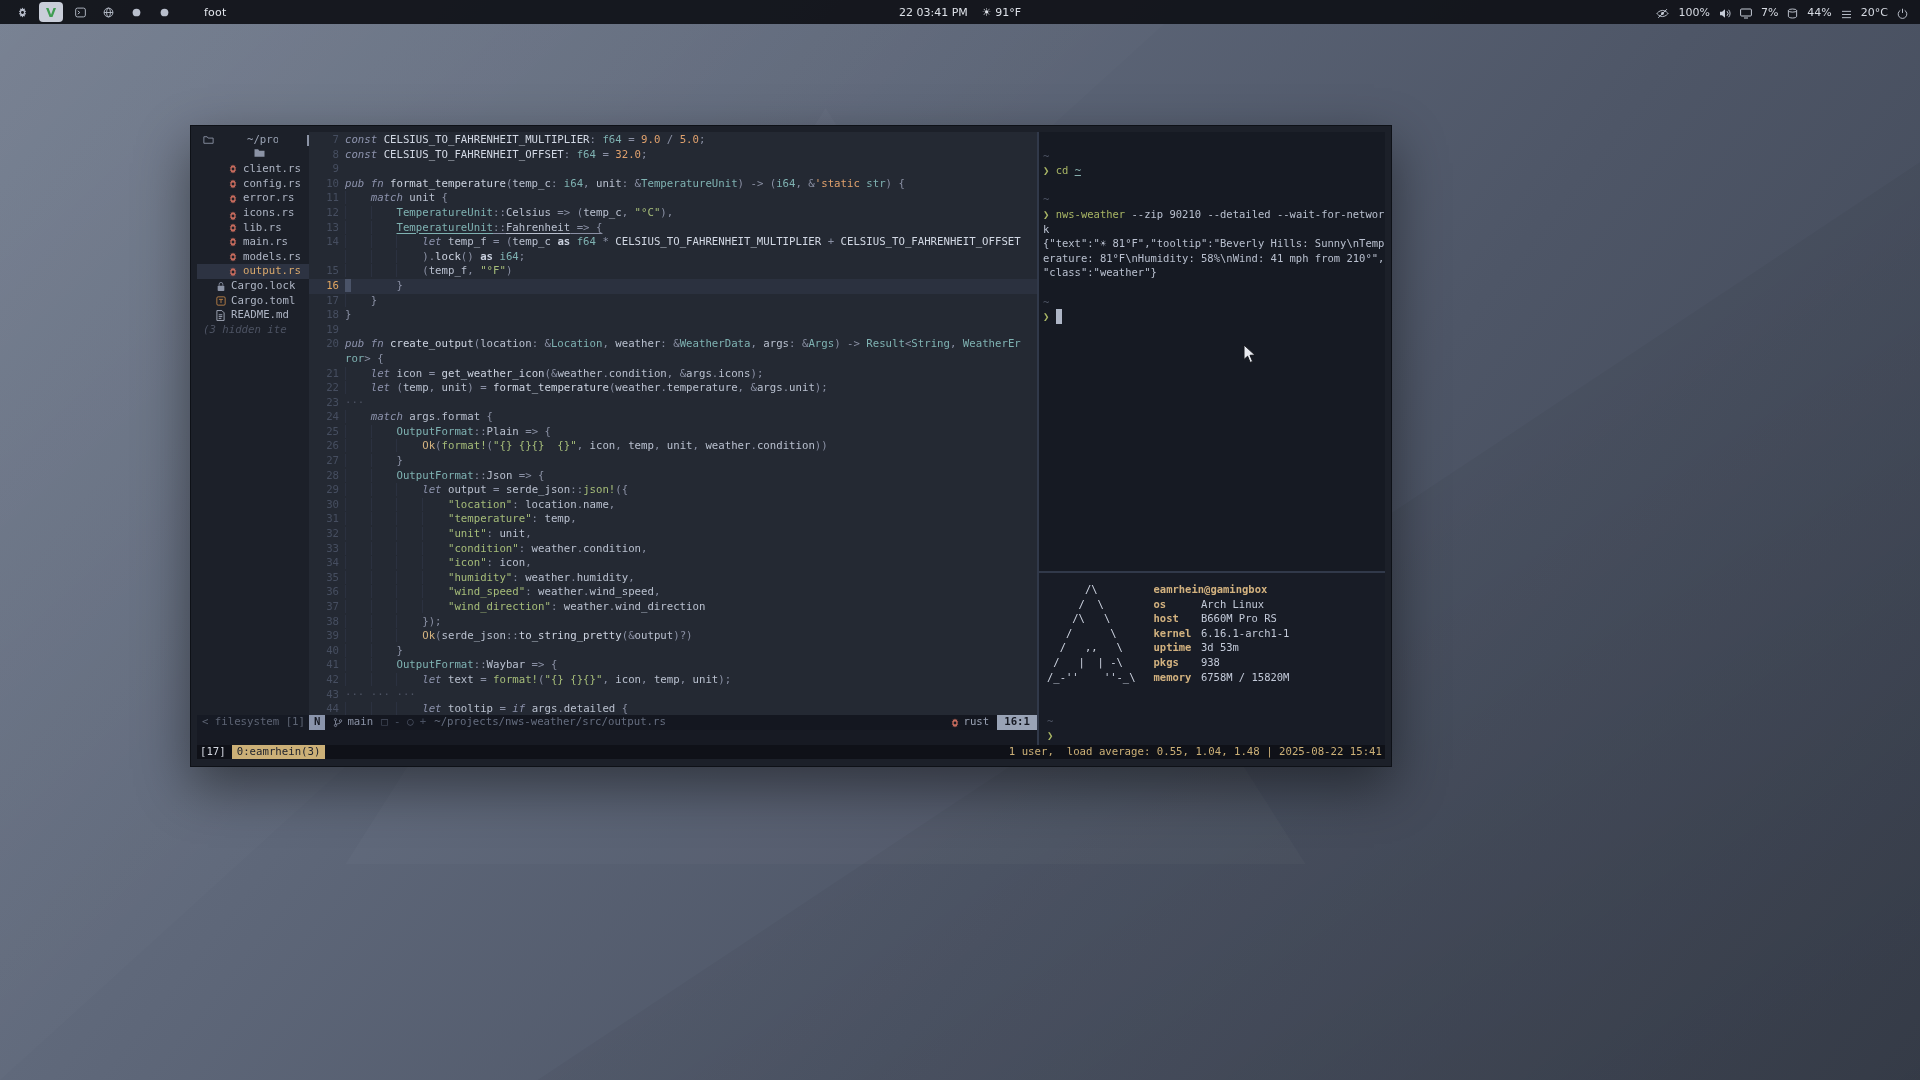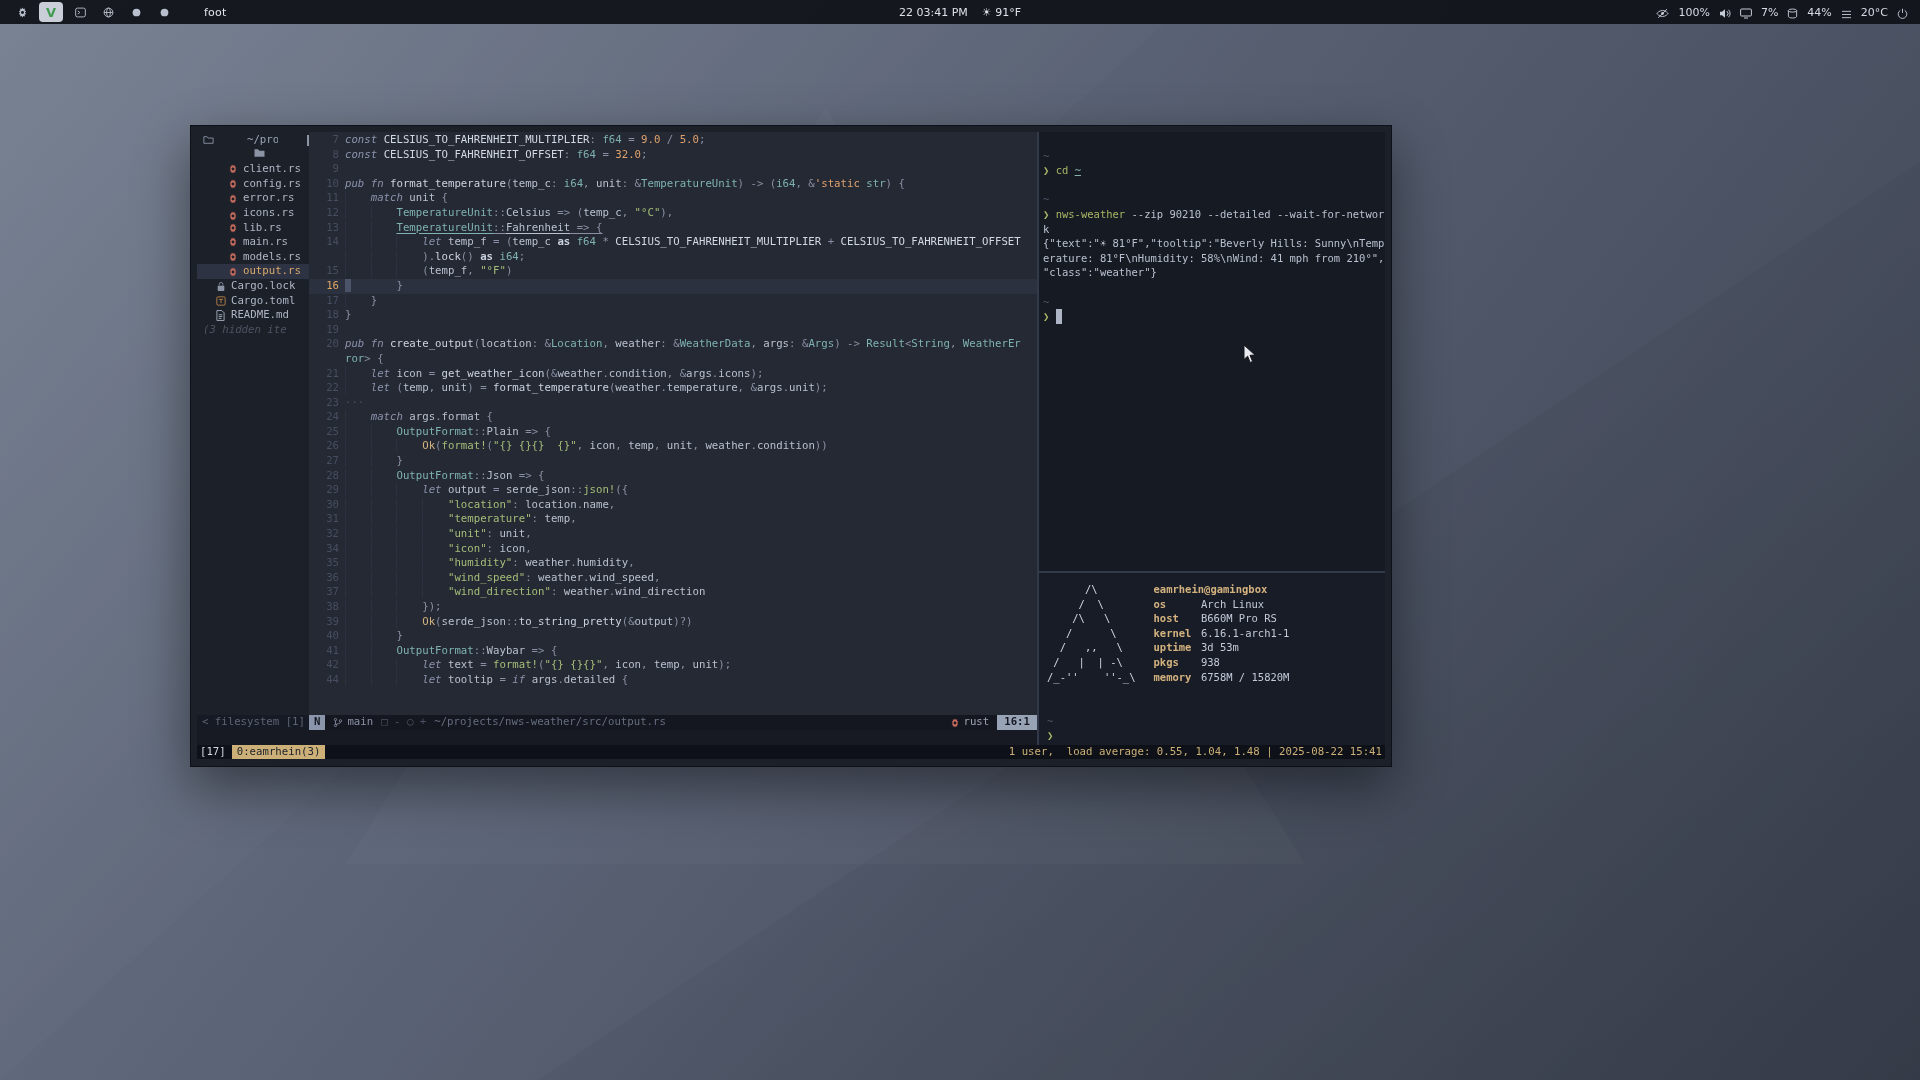--- a/index.html
+++ b/index.html
@@ -307,29 +307,31 @@
               <div class="eline"><span class="gut">23</span><span class="code"><span class="t-di">···</span></span></div>
               <div class="eline"><span class="gut">24</span><span class="code"><span class="t-ws">    </span><span class="t-kw">match</span><span class="t-fg"> args</span><span class="t-pu">.</span><span class="t-fg">format </span><span class="t-pu">{</span></span></div>
               <div class="eline"><span class="gut">25</span><span class="code"><span class="t-ws">        </span><span class="t-ty">OutputFormat</span><span class="t-pu">::</span><span class="t-fg">Plain</span><span class="t-pu"> =&gt; {</span></span></div>
               <div class="eline"><span class="gut">26</span><span class="code"><span class="t-ws">            </span><span class="t-va">Ok</span><span class="t-pu">(</span><span class="t-ma">format!</span><span class="t-pu">(</span><span class="t-st">"{} {}{}  {}"</span><span class="t-pu">, </span><span class="t-fg">icon</span><span class="t-pu">, </span><span class="t-fg">temp</span><span class="t-pu">, </span><span class="t-fg">unit</span><span class="t-pu">, </span><span class="t-fg">weather</span><span class="t-pu">.</span><span class="t-fg">condition</span><span class="t-pu">))</span></span></div>
               <div class="eline"><span class="gut">27</span><span class="code"><span class="t-ws">        </span><span class="t-pu">}</span></span></div>
               <div class="eline"><span class="gut">28</span><span class="code"><span class="t-ws">        </span><span class="t-ty">OutputFormat</span><span class="t-pu">::</span><span class="t-fg">Json</span><span class="t-pu"> =&gt; {</span></span></div>
               <div class="eline"><span class="gut">29</span><span class="code"><span class="t-ws">            </span><span class="t-kw">let</span><span class="t-fg"> output </span><span class="t-pu">= </span><span class="t-fg">serde_json</span><span class="t-pu">::</span><span class="t-ma">json!</span><span class="t-pu">({</span></span></div>
               <div class="eline"><span class="gut">30</span><span class="code"><span class="t-ws">                </span><span class="t-st">"location"</span><span class="t-pu">: </span><span class="t-fg">location</span><span class="t-pu">.</span><span class="t-fg">name</span><span class="t-pu">,</span></span></div>
               <div class="eline"><span class="gut">31</span><span class="code"><span class="t-ws">                </span><span class="t-st">"temperature"</span><span class="t-pu">: </span><span class="t-fg">temp</span><span class="t-pu">,</span></span></div>
               <div class="eline"><span class="gut">32</span><span class="code"><span class="t-ws">                </span><span class="t-st">"unit"</span><span class="t-pu">: </span><span class="t-fg">unit</span><span class="t-pu">,</span></span></div>
+              <div class="eline"><span class="gut">33</span><span class="code"><span class="t-ws">                </span><span class="t-st">"condition"</span><span class="t-pu">: </span><span class="t-fg">weather</span><span class="t-pu">.</span><span class="t-fg">condition</span><span class="t-pu">,</span></span></div>
               <div class="eline"><span class="gut">34</span><span class="code"><span class="t-ws">                </span><span class="t-st">"icon"</span><span class="t-pu">: </span><span class="t-fg">icon</span><span class="t-pu">,</span></span></div>
               <div class="eline"><span class="gut">35</span><span class="code"><span class="t-ws">                </span><span class="t-st">"humidity"</span><span class="t-pu">: </span><span class="t-fg">weather</span><span class="t-pu">.</span><span class="t-fg">humidity</span><span class="t-pu">,</span></span></div>
               <div class="eline"><span class="gut">36</span><span class="code"><span class="t-ws">                </span><span class="t-st">"wind_speed"</span><span class="t-pu">: </span><span class="t-fg">weather</span><span class="t-pu">.</span><span class="t-fg">wind_speed</span><span class="t-pu">,</span></span></div>
               <div class="eline"><span class="gut">37</span><span class="code"><span class="t-ws">                </span><span class="t-st">"wind_direction"</span><span class="t-pu">: </span><span class="t-fg">weather</span><span class="t-pu">.</span><span class="t-fg">wind_direction</span></span></div>
               <div class="eline"><span class="gut">38</span><span class="code"><span class="t-ws">            </span><span class="t-pu">});</span></span></div>
               <div class="eline"><span class="gut">39</span><span class="code"><span class="t-ws">            </span><span class="t-va">Ok</span><span class="t-pu">(</span><span class="t-fg">serde_json</span><span class="t-pu">::</span><span class="t-fn">to_string_pretty</span><span class="t-pu">(&amp;</span><span class="t-fg">output</span><span class="t-pu">)?)</span></span></div>
               <div class="eline"><span class="gut">40</span><span class="code"><span class="t-ws">        </span><span class="t-pu">}</span></span></div>
               <div class="eline"><span class="gut">41</span><span class="code"><span class="t-ws">        </span><span class="t-ty">OutputFormat</span><span class="t-pu">::</span><span class="t-fg">Waybar</span><span class="t-pu"> =&gt; {</span></span></div>
               <div class="eline"><span class="gut">42</span><span class="code"><span class="t-ws">            </span><span class="t-kw">let</span><span class="t-fg"> text </span><span class="t-pu">= </span><span class="t-ma">format!</span><span class="t-pu">(</span><span class="t-st">"{} {}{}"</span><span class="t-pu">, </span><span class="t-fg">icon</span><span class="t-pu">, </span><span class="t-fg">temp</span><span class="t-pu">, </span><span class="t-fg">unit</span><span class="t-pu">);</span></span></div>
+              <div class="eline"><span class="gut">43</span><span class="code"><span class="t-di">··· ··· ···</span></span></div>
               <div class="eline"><span class="gut">44</span><span class="code"><span class="t-ws">            </span><span class="t-kw">let</span><span class="t-fg"> tooltip </span><span class="t-pu">= </span><span class="t-kw">if</span><span class="t-fg"> args</span><span class="t-pu">.</span><span class="t-fg">detailed </span><span class="t-pu">{</span></span></div>
             </div>
         </div>
       </div>
       <div class="sline">
         <span class="sl-tree">&lt; filesystem [1]</span>
         <span class="sl-mode">N</span>
         <span class="sl-branch">
           <span class="icn" id="branch-icn">
               <svg width="10" height="11" viewBox="0 0 12 12">

